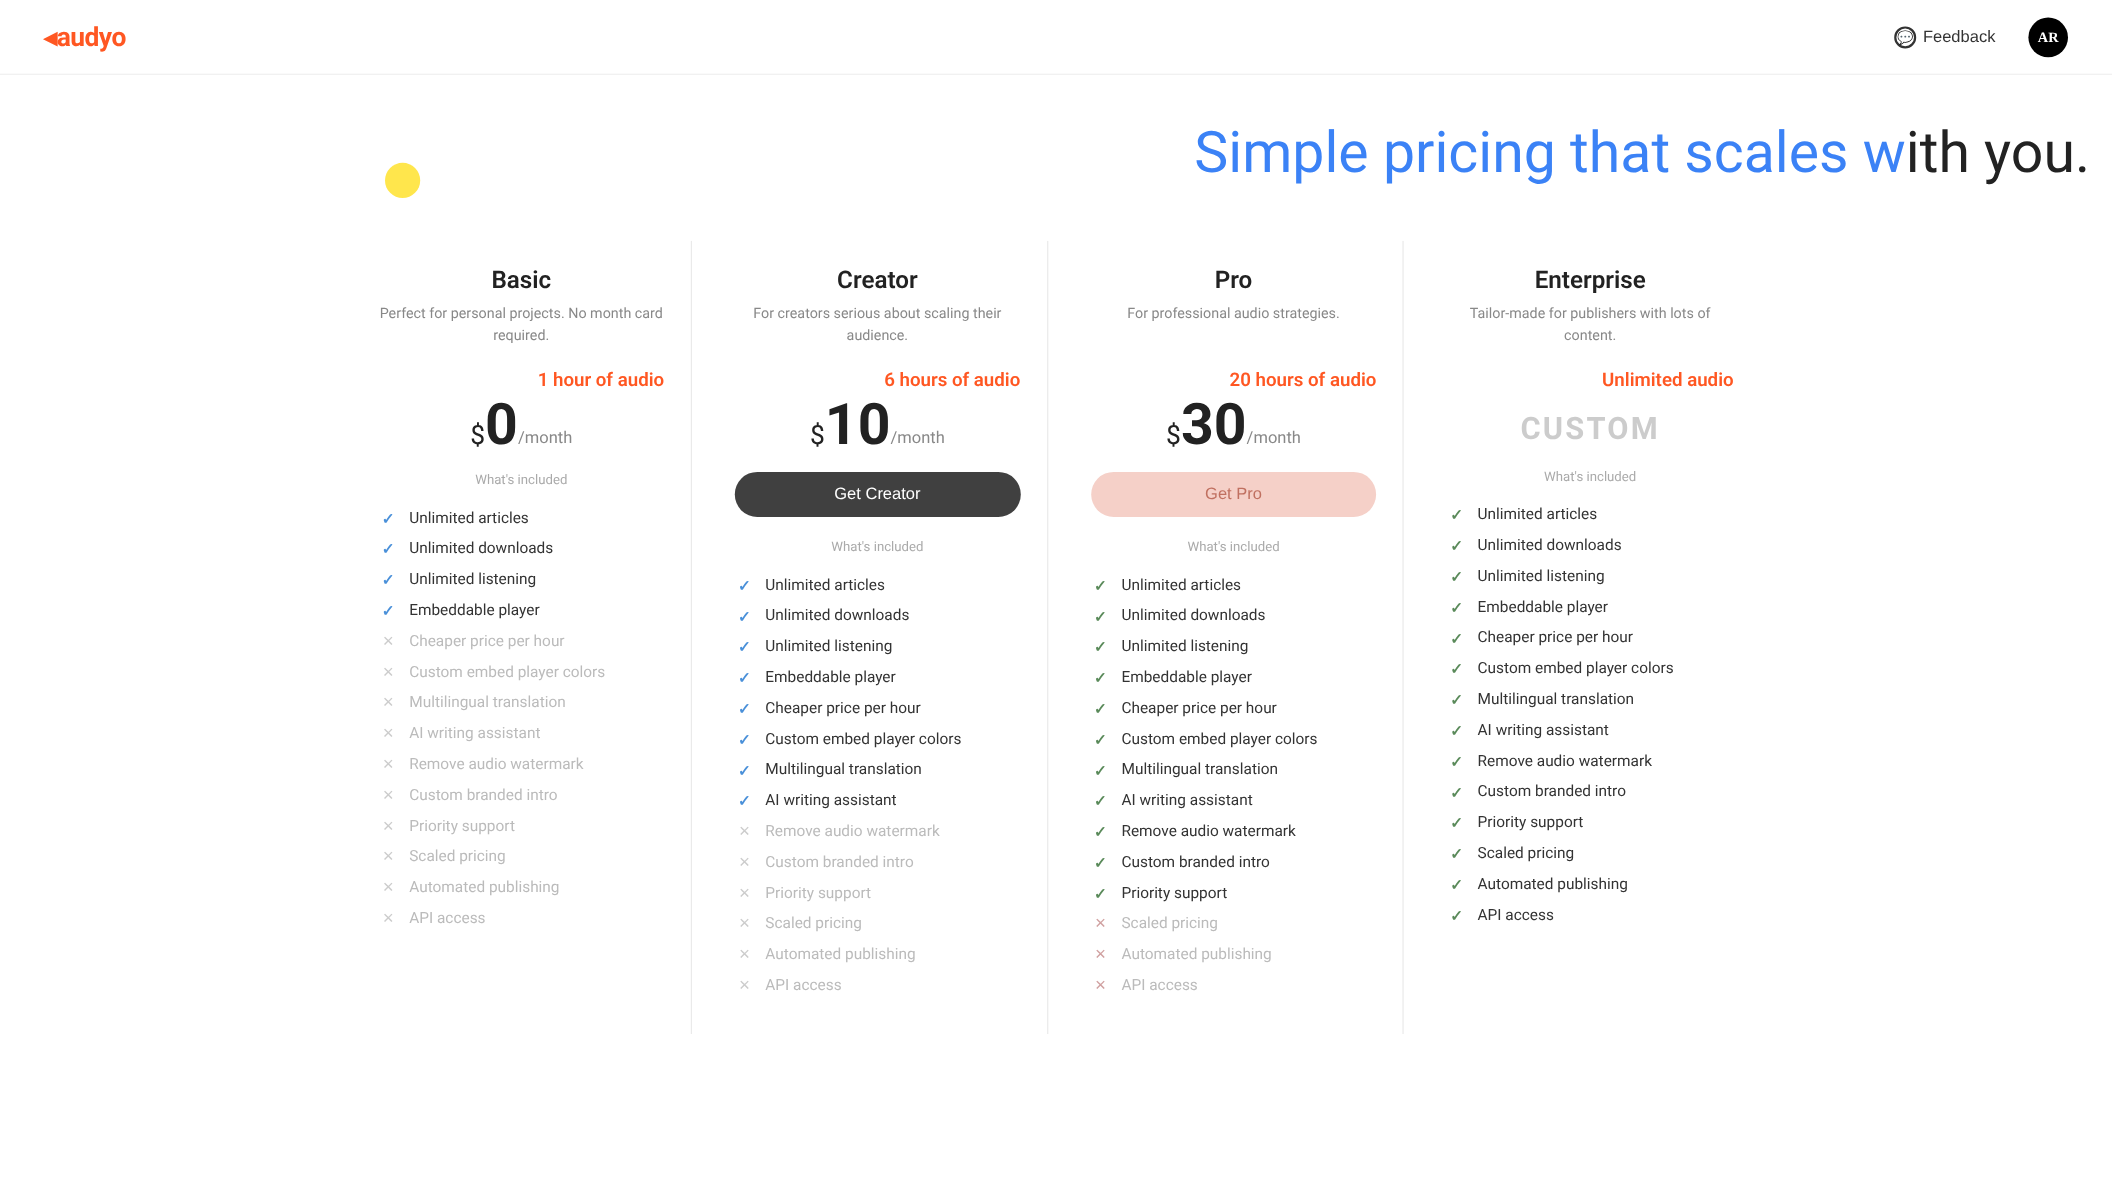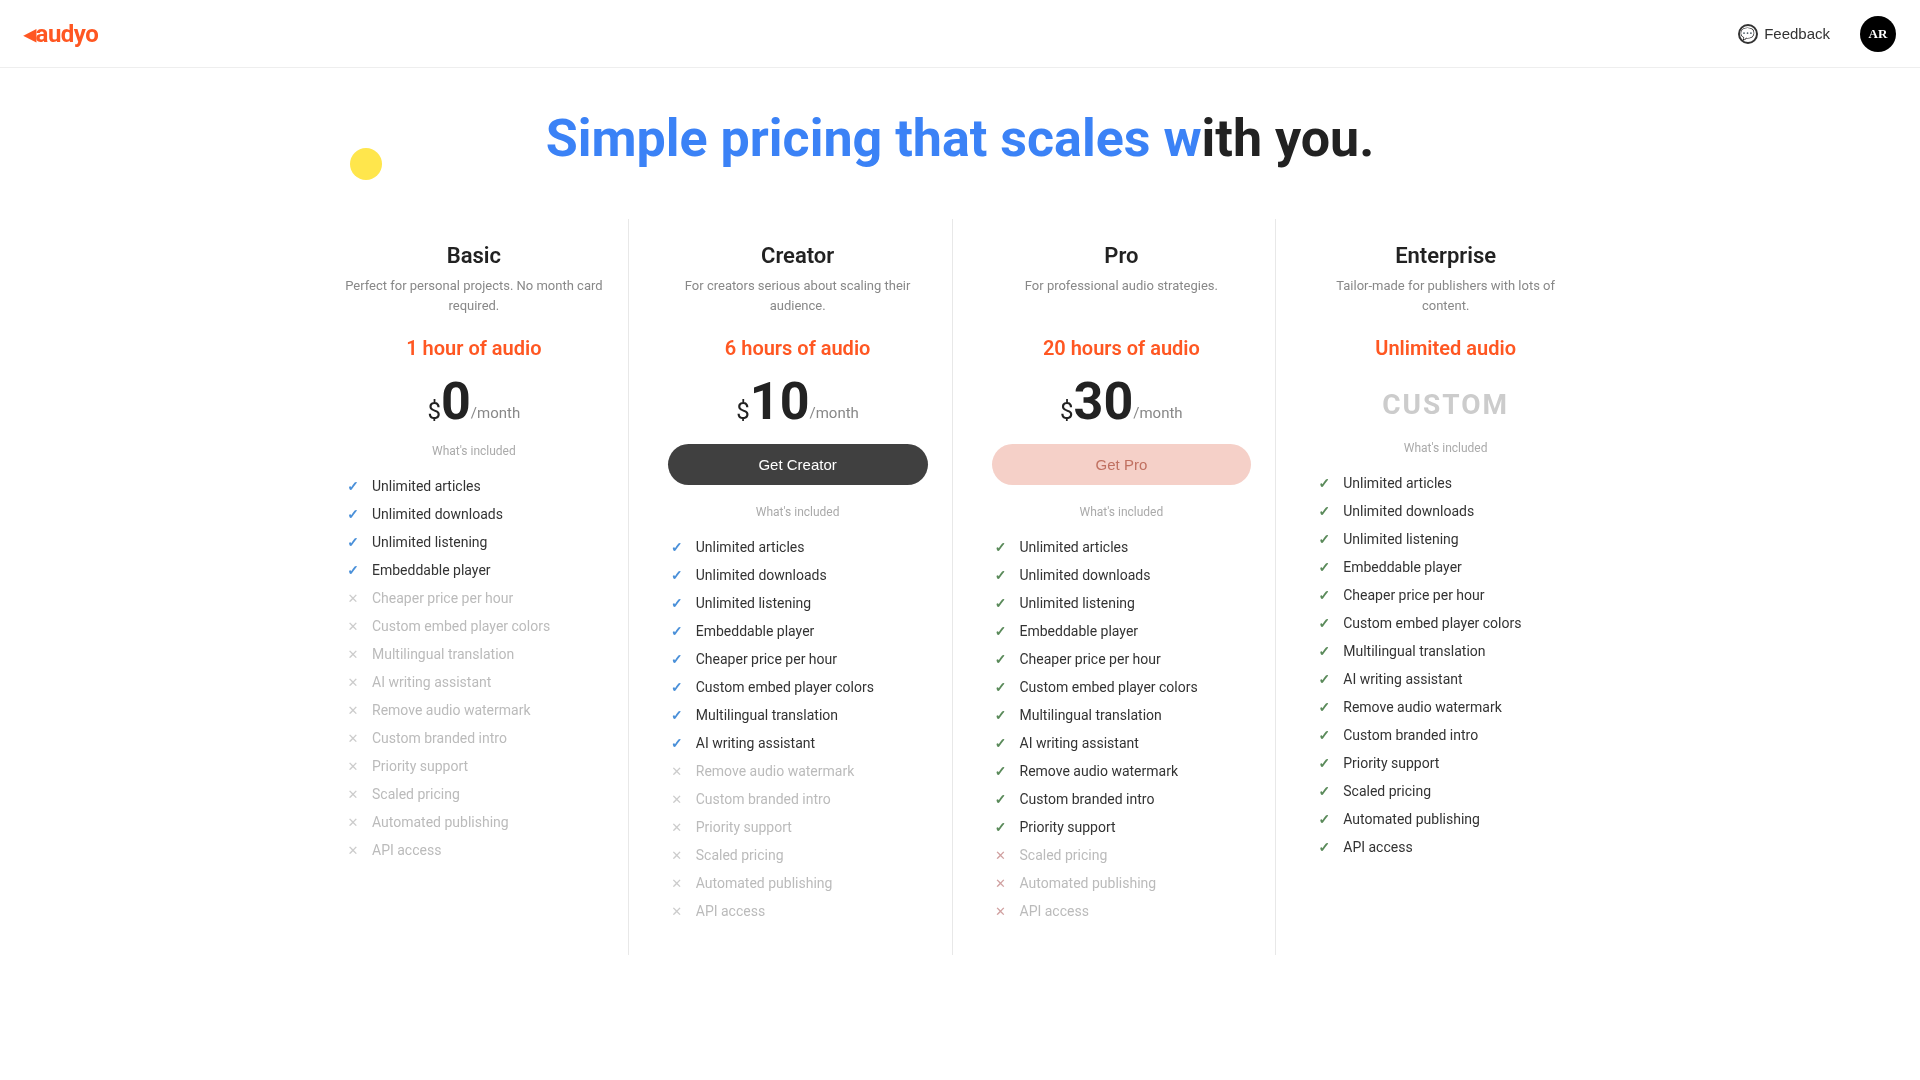--- a/index.html
+++ b/index.html
@@ -9,21 +9,21 @@
       color: #333;
       min-height: 1080px;
       width: 1920px;
     }
 
     
     .header {
       display: flex;
       align-items: center;
       justify-content: space-between;
-      padding: 12px 24px;
+      padding: 12px 40px;
       border-bottom: 1px solid #eee;
       position: fixed;
       top: 0;
       left: 0;
       right: 0;
       background: #fff;
       z-index: 100;
       height: 68px;
       gap: 36px;
     }
@@ -78,22 +78,23 @@
     
     .main {
       padding-top: 68px;
     }
     .hero {
       text-align: center;
       padding: 40px 20px 20px;
     }
     .hero-title {
       font-size: 52px;
-      font-weight: 700;
+      font-weight: 400;
       color: #222;
+      text-align: right;
     }
     .hero-title .highlight {
       color: #3b82f6;
     }
 
     
     .pricing-grid {
       display: grid;
       grid-template-columns: 1fr 1fr 1fr 1fr;
       gap: 15px;
@@ -122,25 +123,25 @@
       margin-bottom: 8px;
     }
     .plan-desc {
       font-size: 13px;
       color: #888;
       text-align: center;
       min-height: 44px;
       line-height: 1.5;
     }
     .plan-audio {
-      text-align: center;
-      font-size: 20px;
+      text-align: right;
+      font-size: 17px;
       font-weight: 600;
       color: #ff5722;
-      margin: 16px 0 16px;
+      margin: 16px 0 5px;
     }
     .plan-price {
       text-align: center;
       font-size: 18px;
       color: #222;
       margin-bottom: 16px;
       display: flex;
       align-items: baseline;
       justify-content: center;
       gap: 0;

